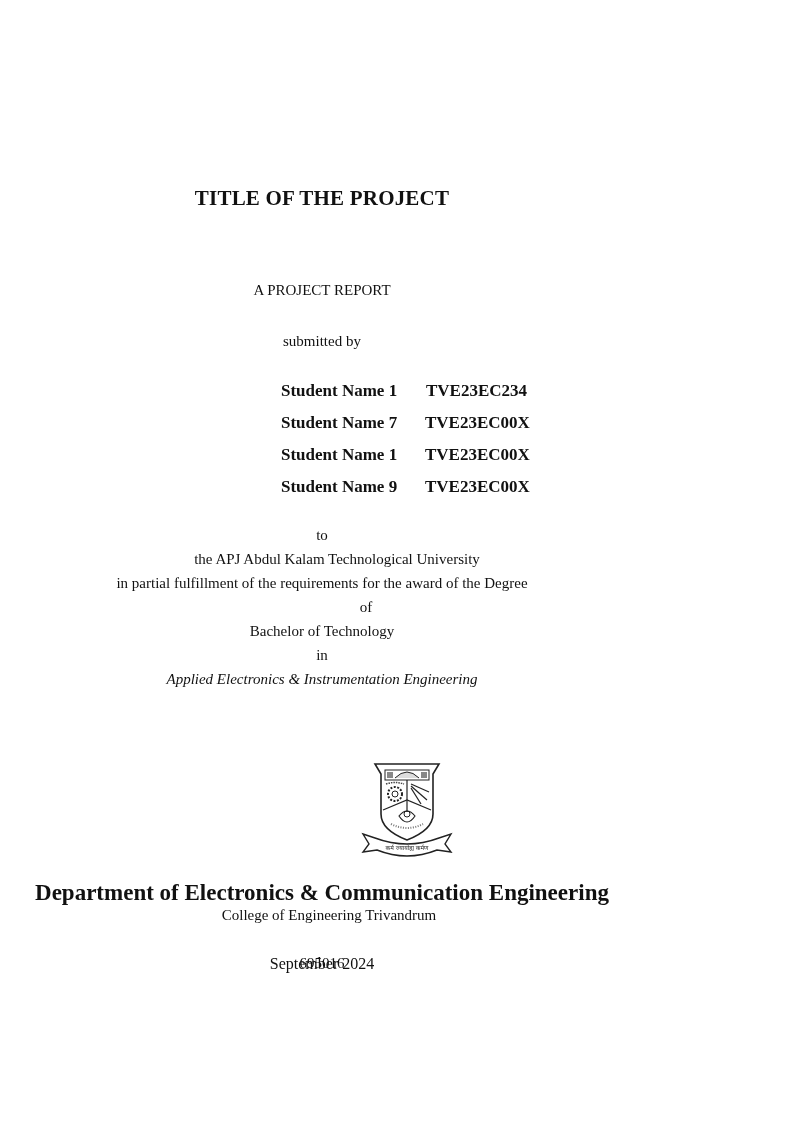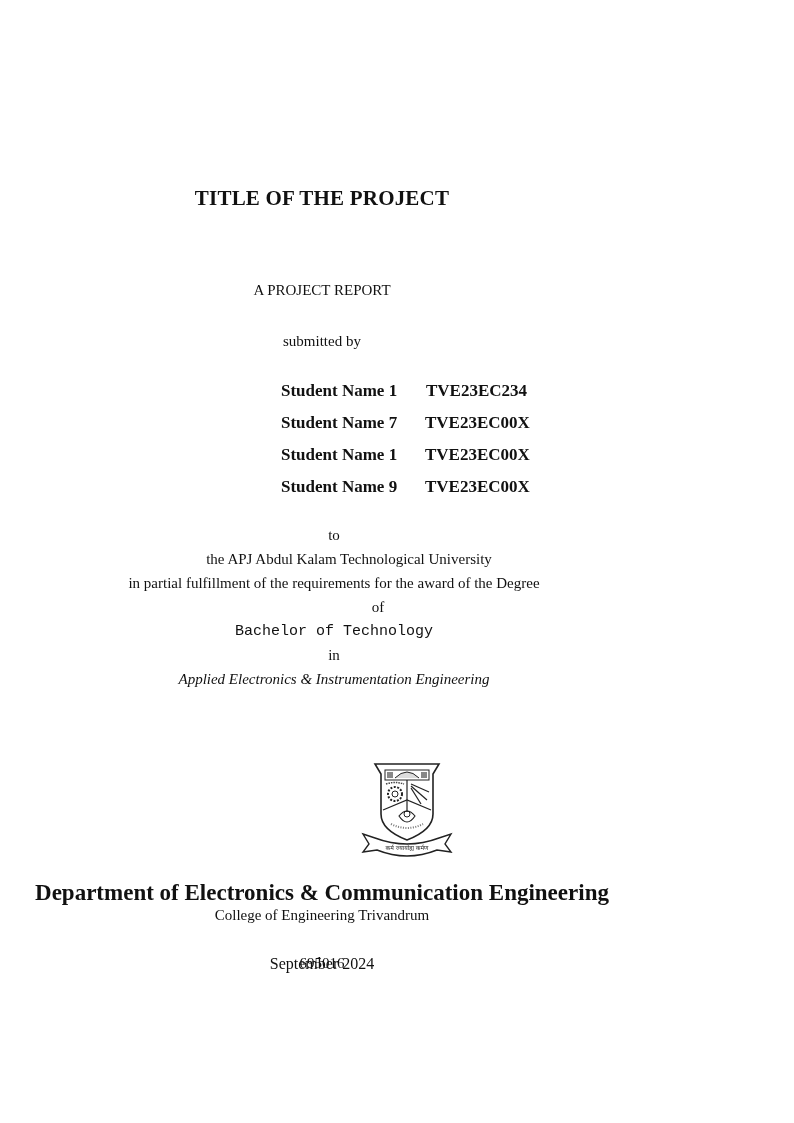--- a/index.html
+++ b/index.html
@@ -6,31 +6,31 @@
   body { width:794px; height:1123px; position:relative; overflow:hidden;
          font-family:"Liberation Serif","DejaVu Serif",serif; color:#111; }
   .center { position:absolute; left:4px; width:636px; text-align:center; }
   .title { top:186px; font-size:21px; font-weight:bold; letter-spacing:0.2px; }
   .report { top:282px; font-size:15px; }
   .submitted { top:333px; font-size:15px; }
   .students { position:absolute; top:375px; left:281px; }
   .student-row { display:flex; height:32px; font-size:17px; font-weight:bold; align-items:center; }
   .student-name { width:144px; }
   .student-id { width:130px; }
-  .line { font-size:15px;margin-left:12px; }
+  .line { font-size:15px; }
   .to { top:527px; }
   .univ { top:551px;padding-left:15px; }
   .partial { top:575px; }
   .of { top:599px;padding-left:44px; }
-  .btech { top:623px;font-family:Liberation Mono, monospace; }
+  .btech { top:623px; }
   .in { top:647px; }
   .branch { top:671px; font-style:italic; }
   .logo { position:absolute; left:353px; top:752px; width:108px; height:112px; }
   .dept { top:880px; font-size:23px; font-weight:bold; }
-  .college { top:907px; font-size:15px; }
+  .college { top:907px; font-size:15px;margin-left:7px; }
   .pin { top:931px; font-size:15px;margin-top:24px; }
   .date { top:955px; font-size:16px; }
 </style>
 </head>
 <body>
 
 <div class="center title">TITLE OF THE PROJECT</div>
 <div class="center report">A PROJECT REPORT</div>
 <div class="center submitted">submitted by</div>
 

